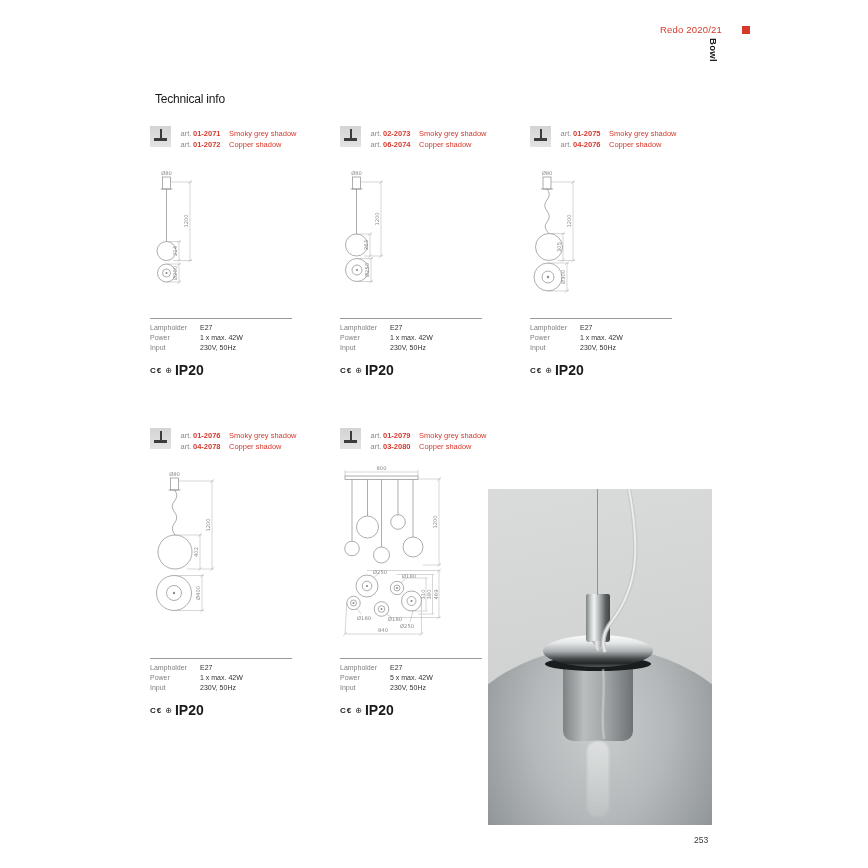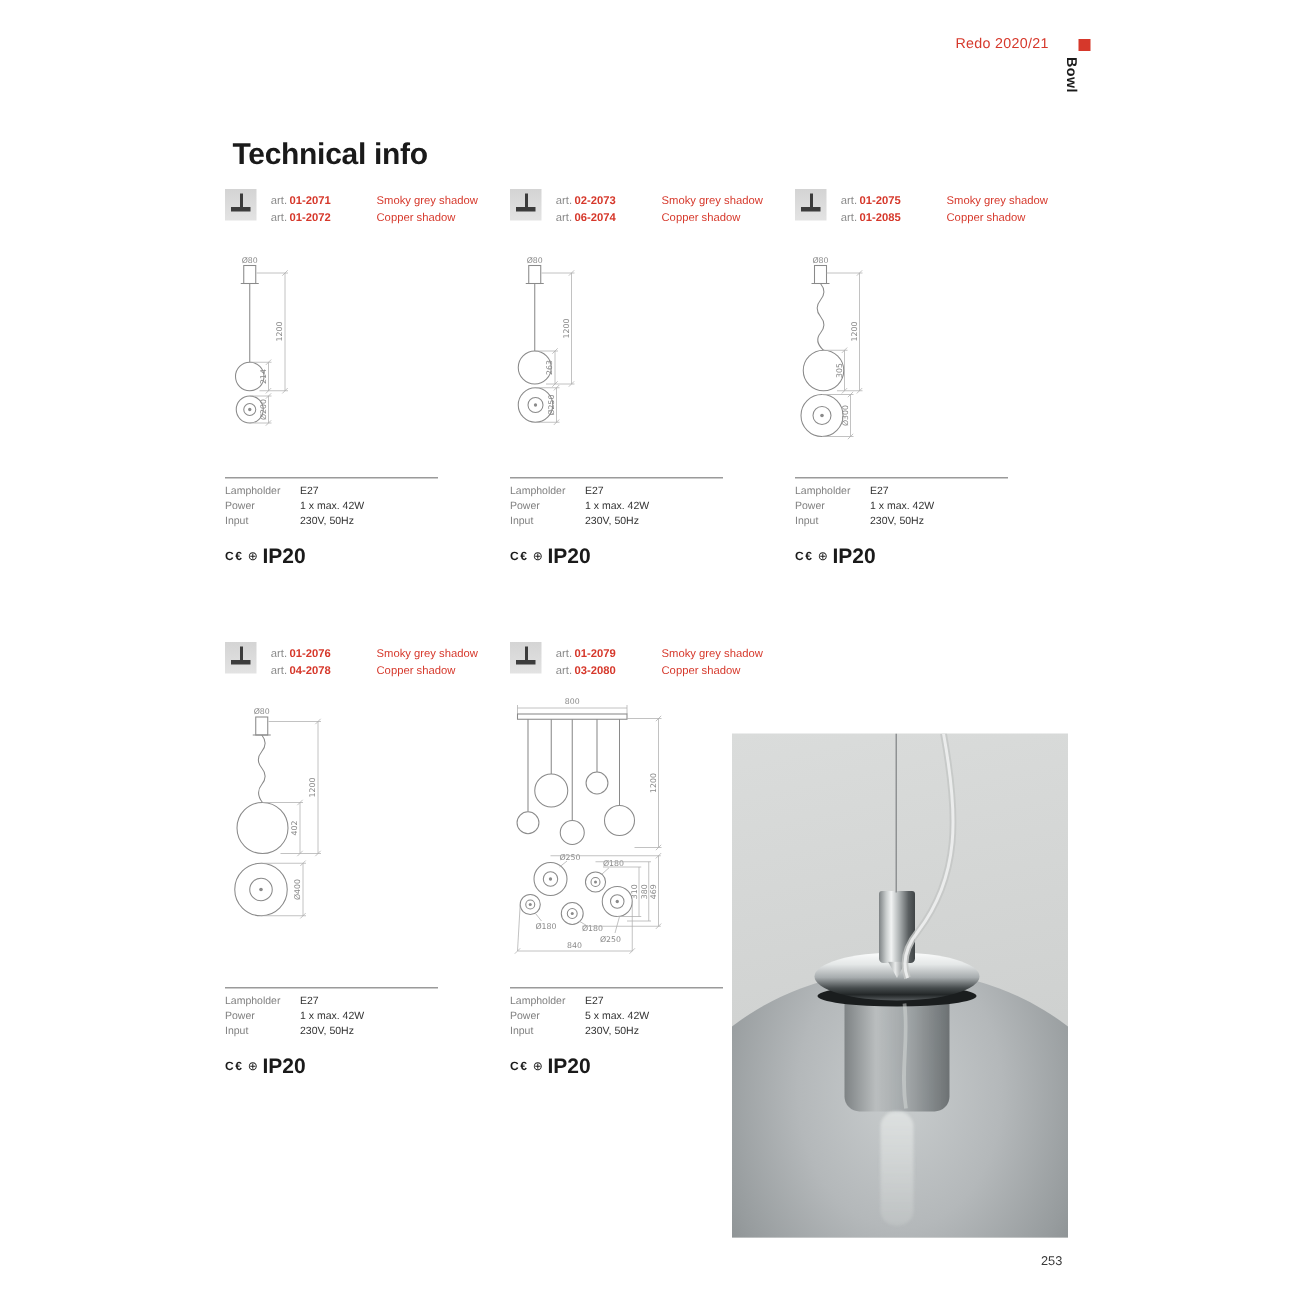--- a/index.html
+++ b/index.html
@@ -2,41 +2,41 @@
 <html><head>
 <meta charset="utf-8">
 <style>
   * { box-sizing: border-box; margin: 0; padding: 0; }
   html,body { background:#fff; }
   .page {
     position: relative; width: 868px; height: 868px; background: #ffffff;
     font-family: "Liberation Sans", sans-serif; overflow: hidden;
   }
   
-  .brand { position:absolute; top:24px; left:637px; display:flex; align-items:center; gap:20px; }
+  .brand { position:absolute; top:24px; left:660px; display:flex; align-items:center; gap:20px; }
   .brand-text { font-size:9.5px; color:#d6382b; letter-spacing:.2px; }
   .brand-sq { width:8px; height:8px; background:#d6382b; }
   .side-tab { position:absolute; top:38px; left:719px; font-size:9.5px; font-weight:700; color:#1a1a1a;
     transform: rotate(90deg); transform-origin: left top; letter-spacing:.3px; white-space:nowrap; }
-  .title { position:absolute; top:92px; left:155px; font-size:20px; font-weight:700; color:#1a1a1a; letter-spacing:-.2px; }
+  .title { position:absolute; top:92px; left:155px; font-size:12px; font-weight:400; color:#1a1a1a; letter-spacing:-.2px; }
   .page-num { position:absolute; top:835px; left:694px; font-size:8.5px; color:#3a3a3a; }
 
   
   .block { position:absolute; width:166px; }
   .b1 { left:150px; top:126px; } .b2 { left:340px; top:126px; } .b3 { left:530px; top:126px; }
   .b4 { left:150px; top:428px; } .b5 { left:340px; top:428px; }
   .hdr { display:flex; align-items:flex-start; }
   .p-icon { width:21px; height:21px; background:linear-gradient(#d4d4d4,#e3e3e3); position:relative; flex:0 0 auto; }
   .p-icon .stem { position:absolute; left:9.5px; top:3px; width:2px; height:9px; background:#3c3c3c; display:block; }
   .p-icon .bar  { position:absolute; left:4px; top:12px; width:13px; height:2.5px; background:#3c3c3c; display:block; }
   .hdr-lines { margin-left:8px; padding-top:2px; }
   .art-line { display:flex; font-size:7.5px; line-height:11px; white-space:nowrap; }
   .art-prefix { color:#8a8a8a; width:14px;text-align:center; }
   .art-code { color:#d6382b; font-weight:700; width:36px; }
-  .art-finish { color:#d6382b;margin-left:22px; }
+  .art-finish { color:#d6382b; }
 
   .drawing { position:absolute; left:0; }
   .d-row1 { top:38px; } .d-row2 { top:38px; } .d-b5 { top:34px; }
   svg .ol { stroke:#8a8a8a; fill:none; stroke-width:.7; }
   svg .of { stroke:#8a8a8a; fill:#ffffff; stroke-width:.7; }
   svg .dl { stroke:#adadad; fill:none; stroke-width:.5; }
   svg .dot { fill:#8a8a8a; }
   svg .dt { fill:#8a8a8a; font-size:5.2px; font-family:"DejaVu Sans", sans-serif; }
 
   .spec { position:absolute; left:0; width:142px; border-top:1px solid #9a9a9a; padding-top:4px; }
@@ -225,21 +225,21 @@
           <span class="bar"></span>
         </span>
       <div class="hdr-lines">
         <div class="art-line">
           <span class="art-prefix">art.</span>
           <span class="art-code">01-2075</span>
           <span class="art-finish">Smoky grey shadow</span>
         </div>
         <div class="art-line">
           <span class="art-prefix">art.</span>
-          <span class="art-code">01-2085</span>
+          <span class="art-code">04-2076</span>
           <span class="art-finish">Copper shadow</span>
         </div>
       </div>
     </div>
     <svg class="drawing d-row1" width="150" height="140" viewBox="0 0 150 140">
       <g>
         <text class="dt" x="17" y="11" text-anchor="middle">Ø80</text>
         <rect class="ol" x="13" y="13" width="8" height="12"></rect>
         <line class="ol" x1="11" y1="25" x2="23" y2="25"></line>
         <path class="ol" d="M17 25 q4.5 5.5 0 11 q-4.5 5.5 0 11 q4.5 5.5 0 11 q-4.5 5.5 2 11.5"></path>

